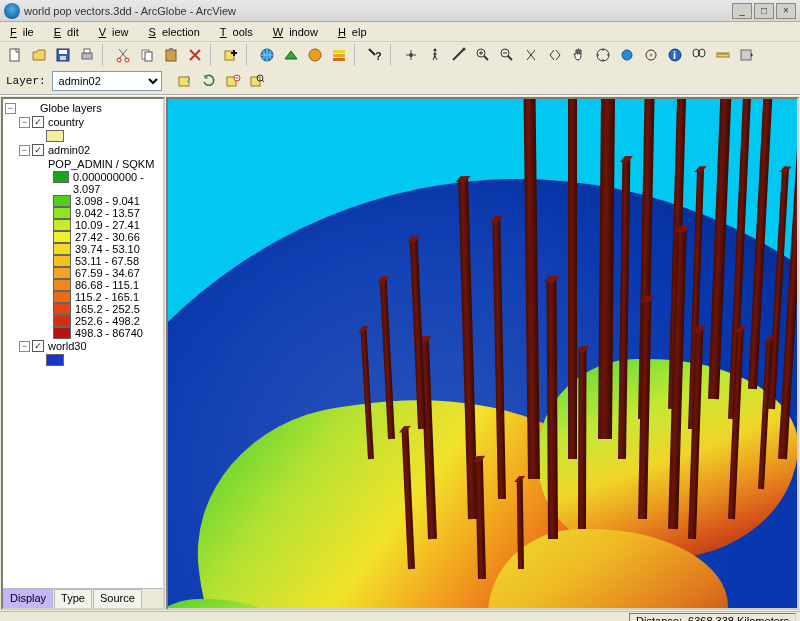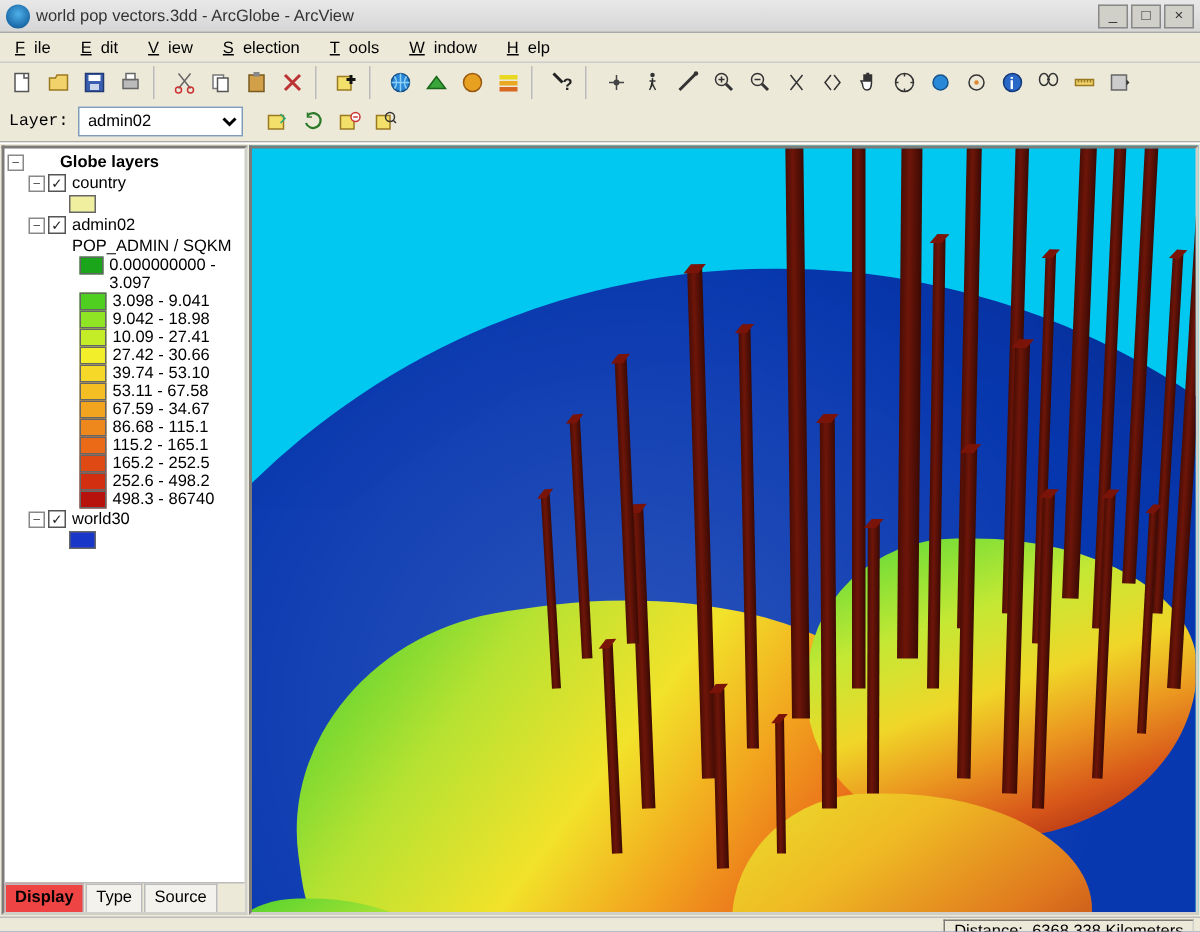--- a/index.html
+++ b/index.html
@@ -34,27 +34,27 @@
   .toc { flex: 1; overflow: auto; padding: 2px; }
   .node { user-select: none; }
   .node-row { display: flex; align-items: center; gap: 2px; padding: 1px 0; }
   .expander { width: 11px; height: 11px; border: 1px solid #888; display: flex; align-items: center; justify-content: center; font-size: 9px; color: #555; background: #fff; cursor: pointer; line-height: 1; }
   .expander.none { visibility: hidden; }
   .chk { width: 12px; height: 12px; border: 1px solid #555; background: #fff; display: flex; align-items: center; justify-content: center; }
   .chk.on::after { content: "✓"; font-size: 9px; color: #222; }
   .swatch { width: 18px; height: 12px; border: 1px solid #666; }
   .swatch.none { border: none; }
   .node-row .lbl { padding-left: 2px; white-space: nowrap; }
-  .node-row.root .lbl { font-weight: bold; }
+  .node-row.root .lbl { font-weight: normal; }
   .children { padding-left: 14px; }
   .classrow { display: flex; align-items: flex-start; gap: 4px; padding-left: 20px; }
 
   .sidebar-tabs { height: 20px; display: flex; border-top: 1px solid #bbb; background: #ece9d8; }
   .stab { padding: 2px 6px; border: 1px solid #bbb; border-bottom: none; background: #f3f2ec; margin-right: 1px; cursor: pointer; }
-  .stab.active { background: #ef4444; font-weight: bold; }
+  .stab.active { background: #c4b5fd; }
 
   
   .viewport { flex: 1; position: relative; border: 2px inset #d0cfc8; margin: 1px 1px 1px 0; overflow: hidden; background: #00c8f0; }
   .globe-wrap { position: absolute; inset: 0; display:flex; align-items:center; justify-content:center; }
   .globe { width: 1000px; height: 1000px; border-radius: 50%; position: absolute; top: 80px; left: -150px;
     background:
      radial-gradient(circle at 40% 30%, rgba(255,255,255,0.15) 0%, rgba(0,0,0,0) 35%),
      radial-gradient(circle at 60% 100%, rgba(0,0,0,0.5) 0%, rgba(0,0,0,0) 50%),
      #0838b0;
     box-shadow: inset -60px -80px 120px rgba(0,0,30,0.55);
@@ -349,21 +349,21 @@
                 <div class="classrow">
                   <span class="swatch" style="background:#1aa51a"></span>
                   <span class="lbl">0.000000000 - 3.097</span>
                 </div>
                 <div class="classrow">
                   <span class="swatch" style="background:#4fcf1f"></span>
                   <span class="lbl">3.098 - 9.041</span>
                 </div>
                 <div class="classrow">
                   <span class="swatch" style="background:#8fe424"></span>
-                  <span class="lbl">9.042 - 18.98</span>
+                  <span class="lbl">9.042 - 13.57</span>
                 </div>
                 <div class="classrow">
                   <span class="swatch" style="background:#c4ed28"></span>
                   <span class="lbl">10.09 - 27.41</span>
                 </div>
                 <div class="classrow">
                   <span class="swatch" style="background:#f2ef2a"></span>
                   <span class="lbl">27.42 - 30.66</span>
                 </div>
                 <div class="classrow">

